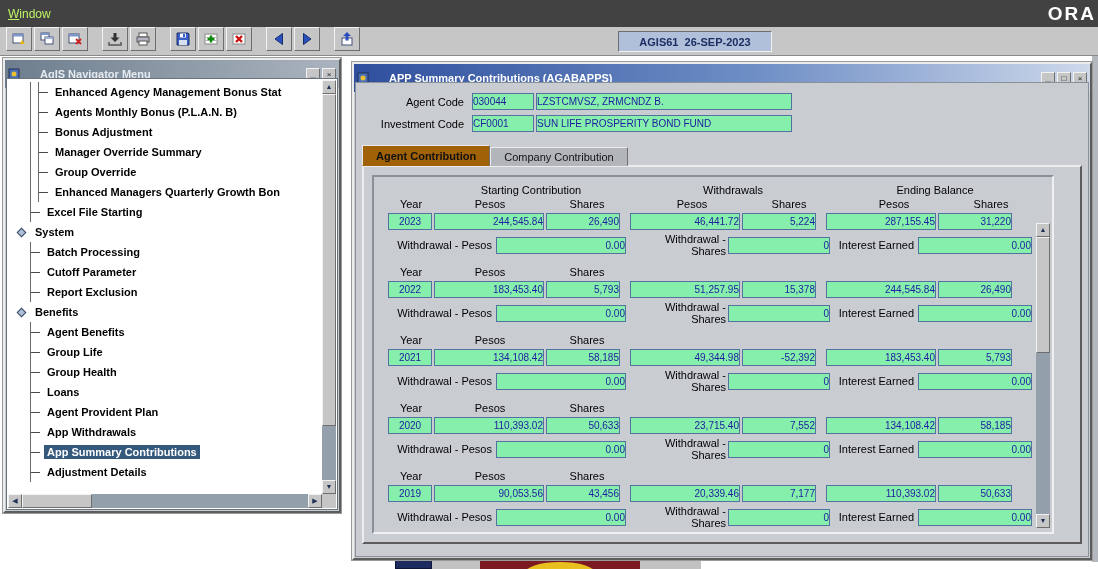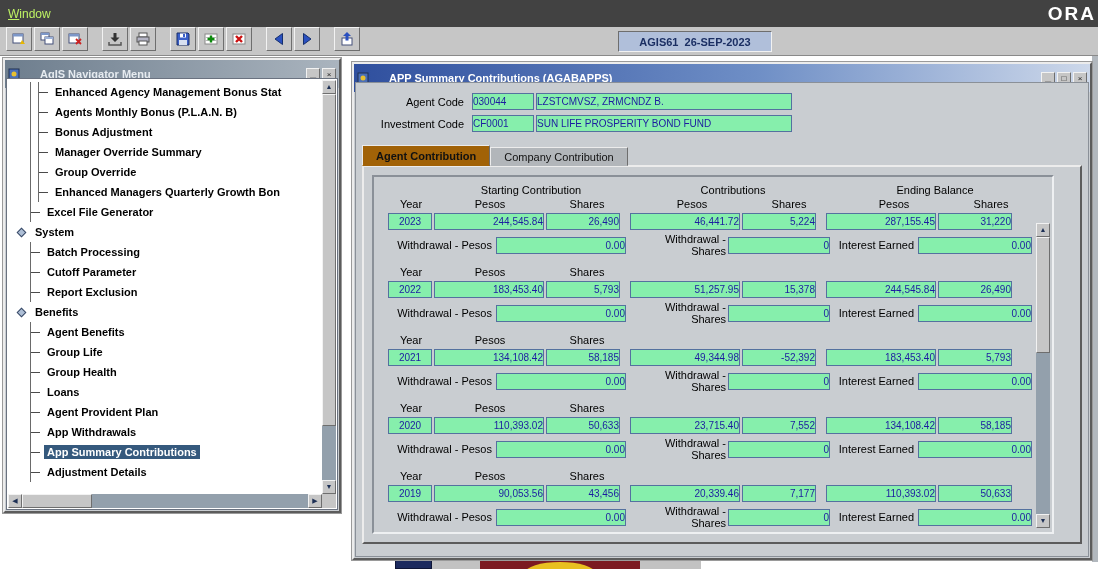--- a/index.html
+++ b/index.html
@@ -249,21 +249,21 @@
                 <span class="dash"></span>
                 <span class="lbl">Group Override</span>
               </div>
             <div class="ti">
                 <span class="dash"></span>
                 <span class="lbl">Enhanced Managers Quarterly Growth Bon</span>
               </div>
           </div>
           <div class="ti">
               <span class="dash"></span>
-              <span class="lbl">Excel File Generator</span>
+              <span class="lbl">Excel File Starting</span>
             </div>
         </div>
         <div class="ti top">
             <span class="diamond"></span>
             <span class="lbl">System</span>
           </div>
         <div class="branch bs">
           <div class="ti">
               <span class="dash"></span>
               <span class="lbl">Batch Processing</span>
@@ -365,21 +365,21 @@
         <div class="tab">Company Contribution</div>
       </div>
 
       <div class="tab-panel">
         <div class="records-frame">
 
           <div class="hdr-groups">
             <span class="hsp"></span>
             <span class="hg">Starting Contribution</span>
             <span class="hgap"></span>
-            <span class="hg">Contributions</span>
+            <span class="hg">Withdrawals</span>
             <span class="hgap"></span>
             <span class="hg">Ending Balance</span>
           </div>
           <div class="hdr-cols">
             <span class="h-year">Year</span>
             <span class="h-p">Pesos</span>
             <span class="h-s">Shares</span>
             <span class="hgap"></span>
             <span class="h-p">Pesos</span>
             <span class="h-s">Shares</span>

